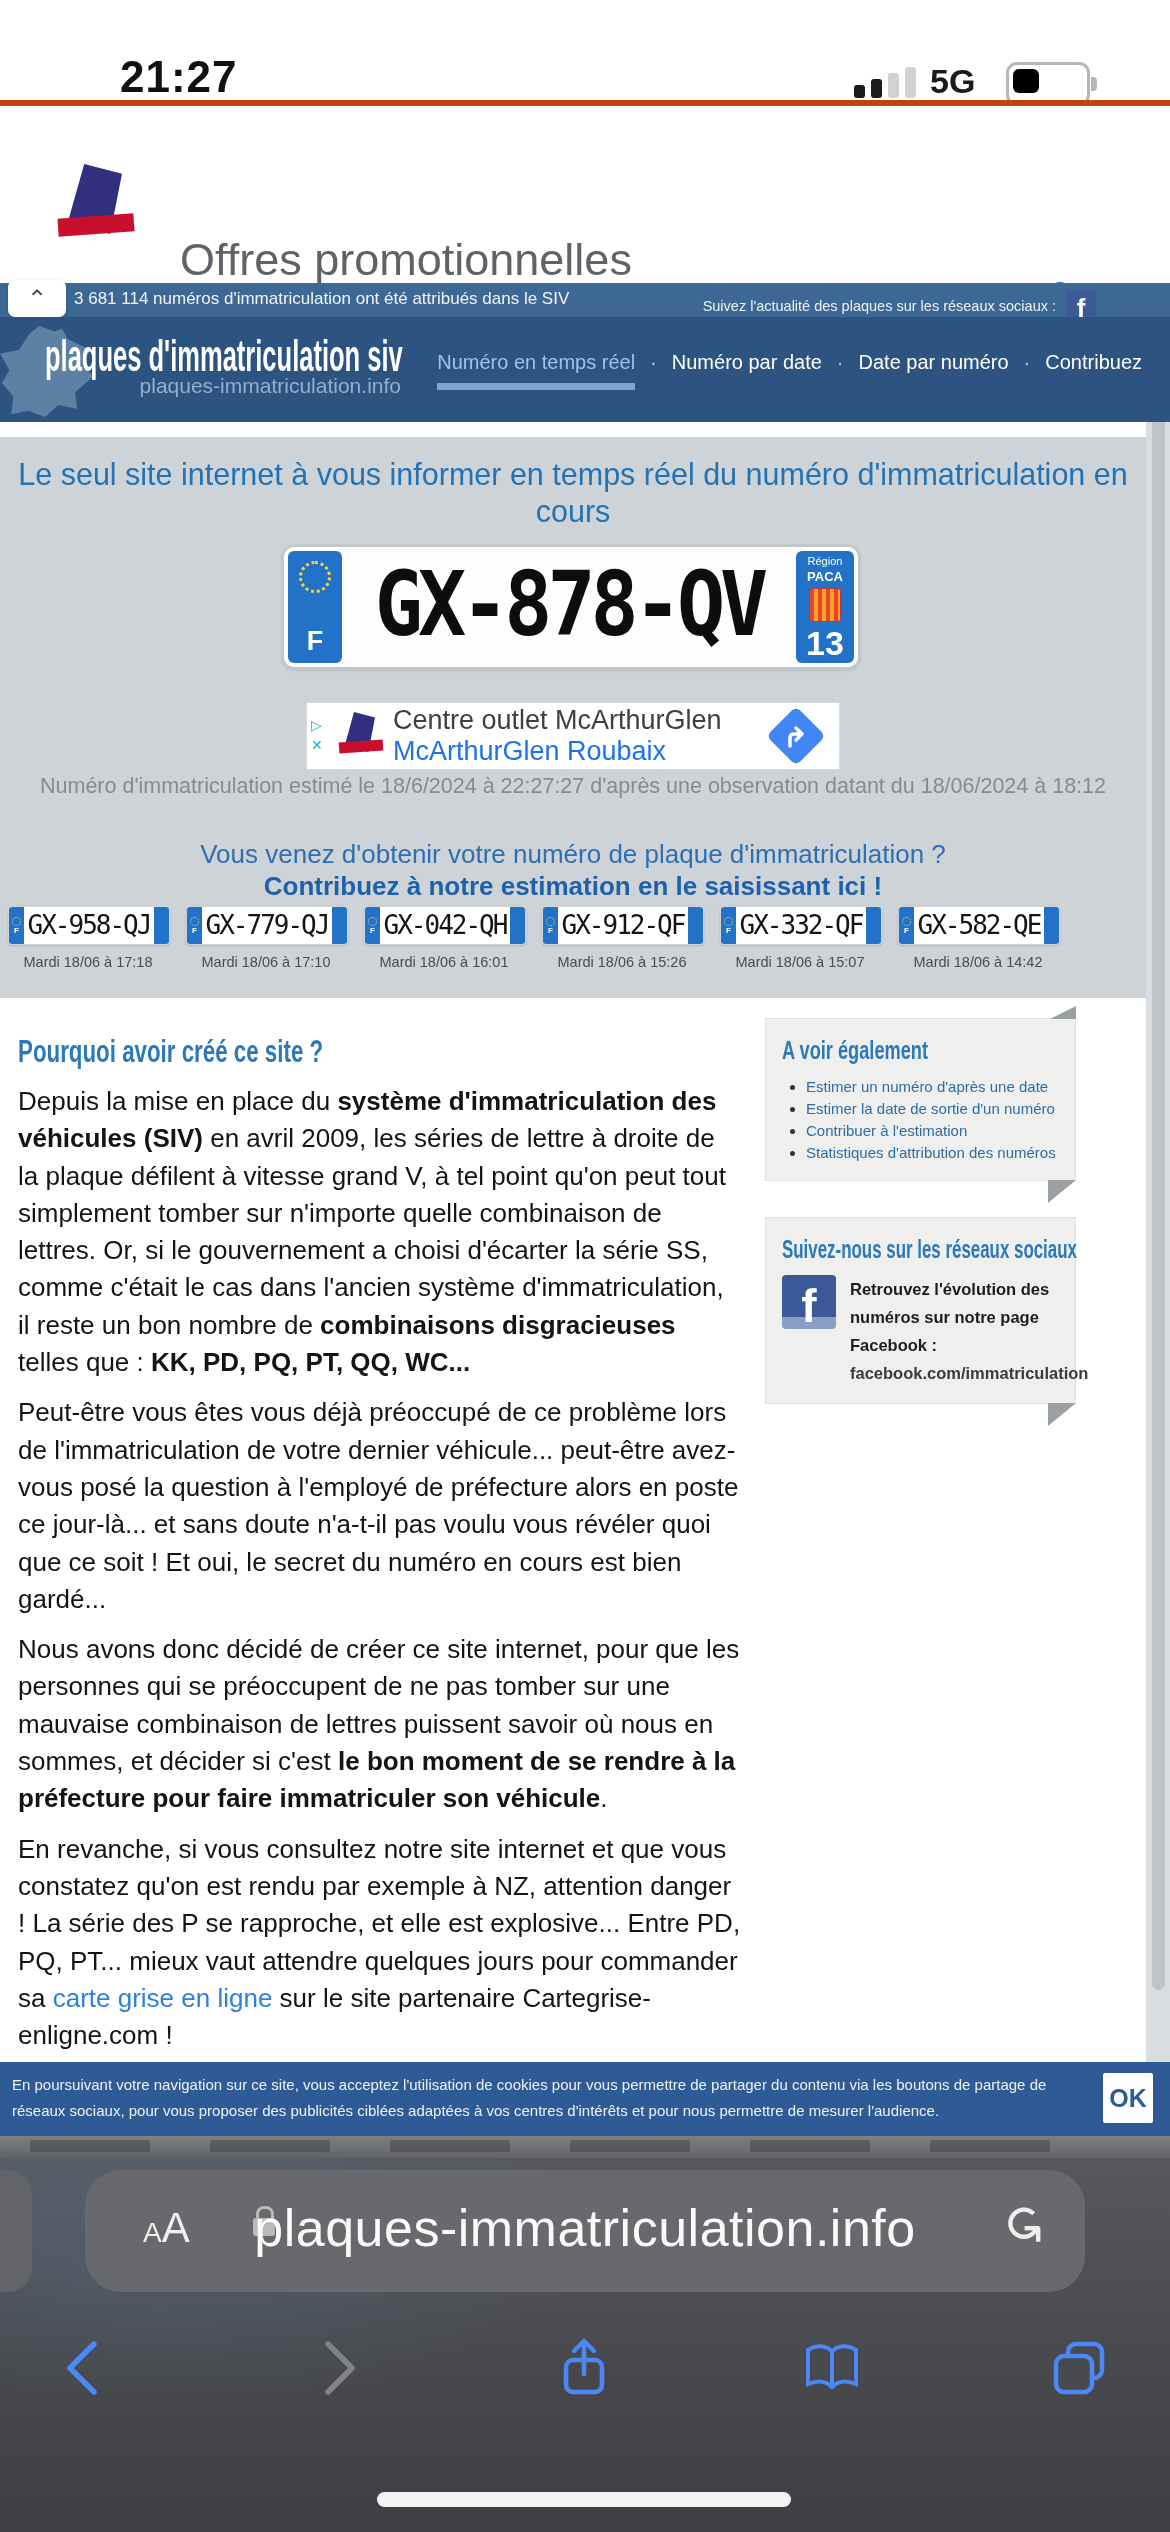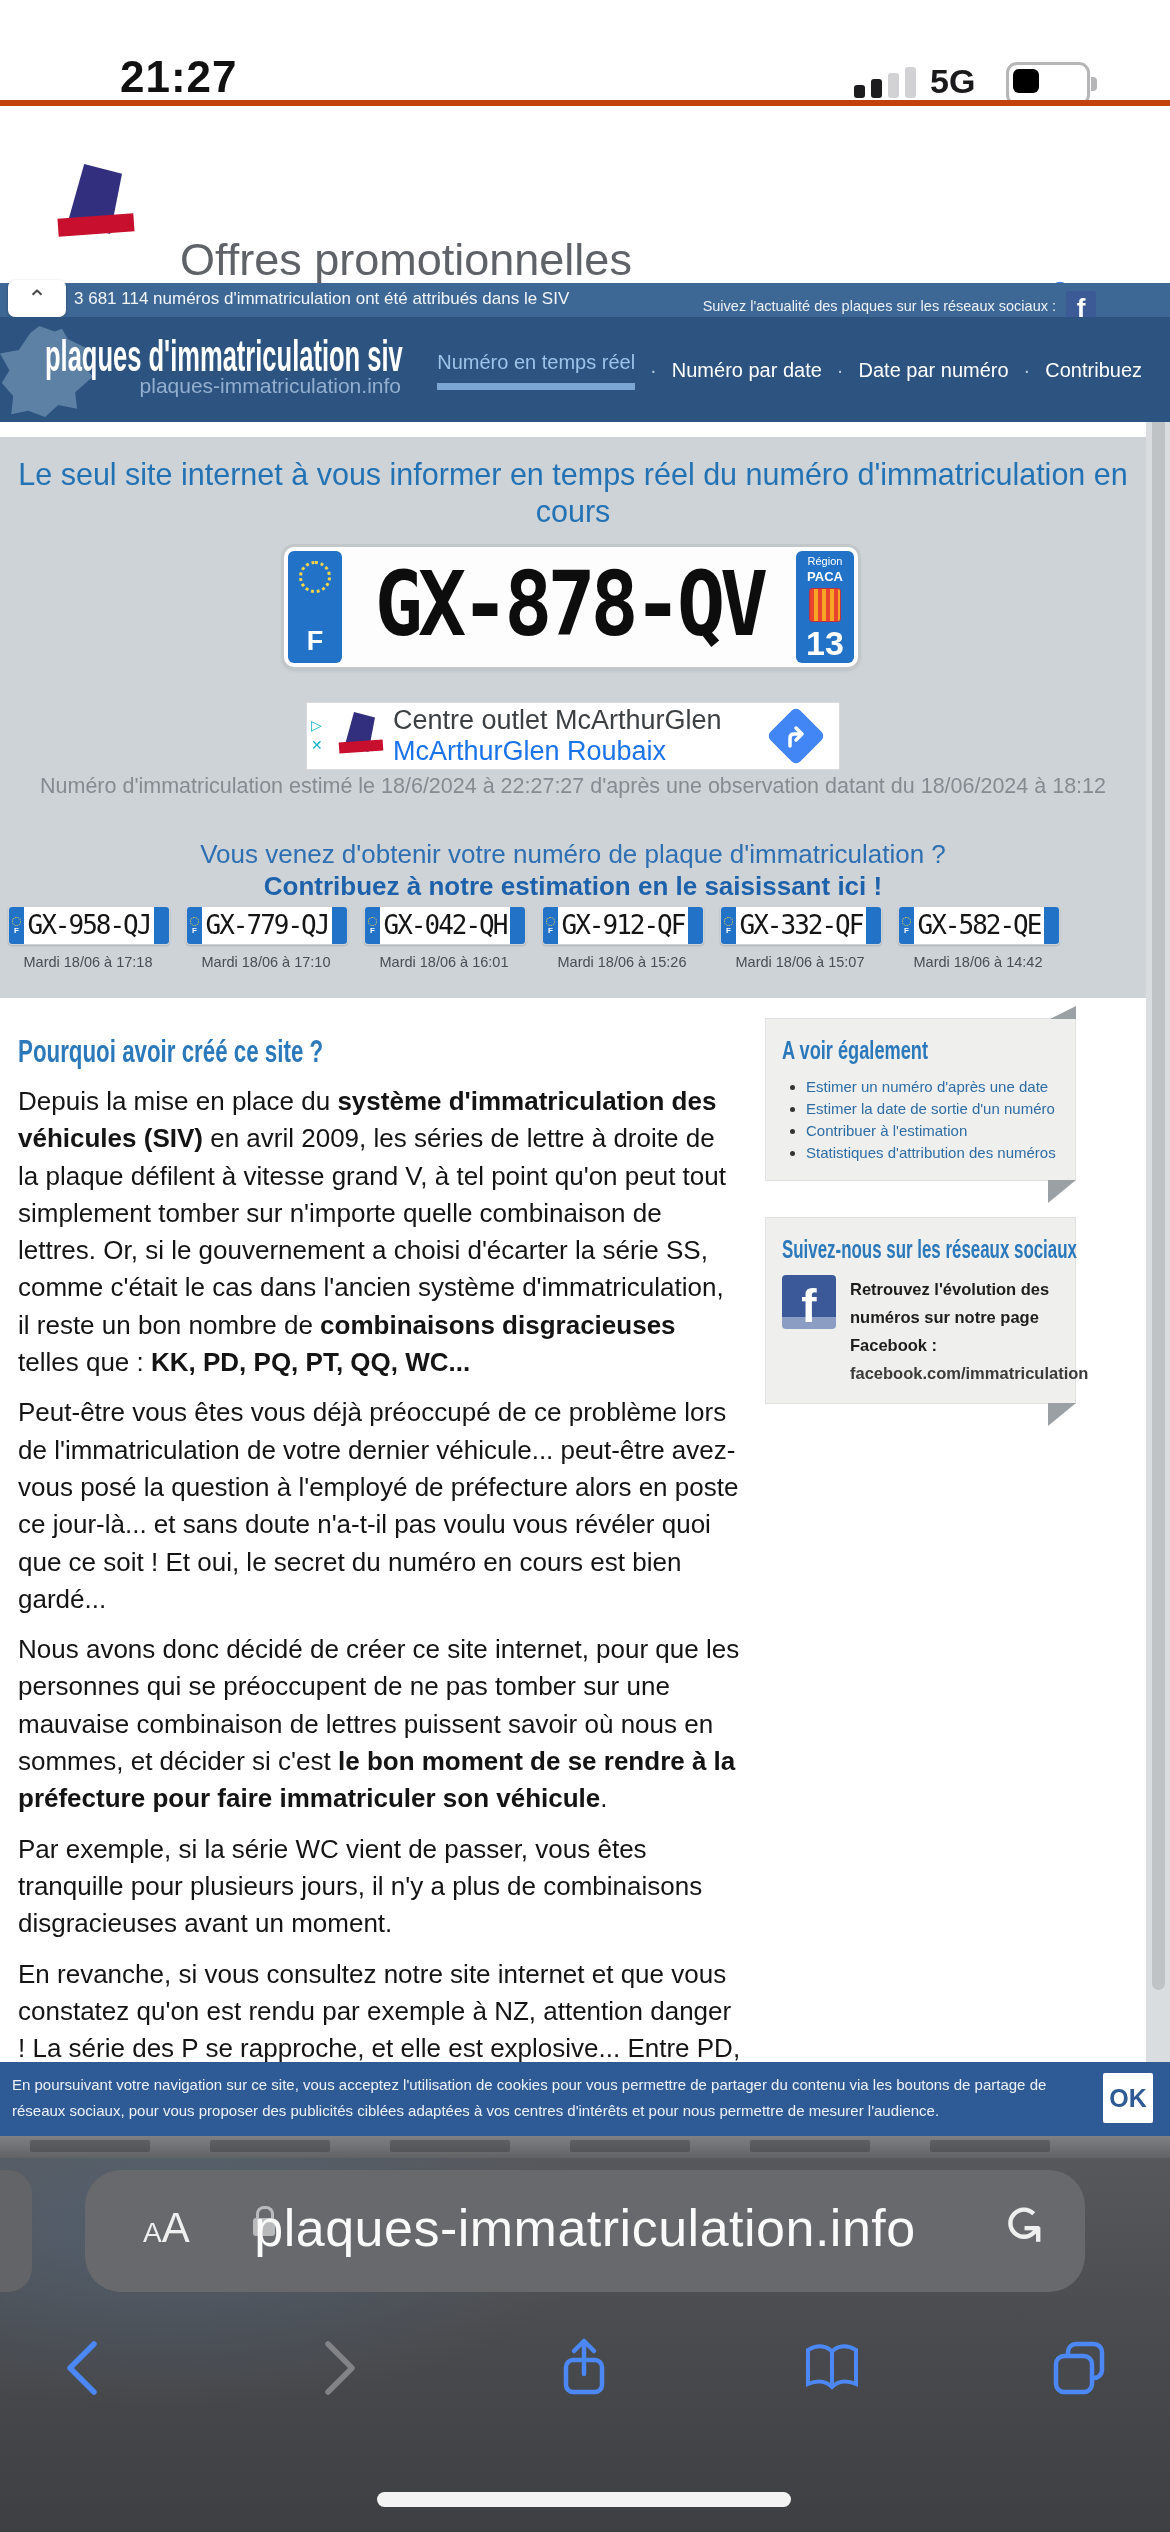--- a/index.html
+++ b/index.html
@@ -189,21 +189,21 @@
   <div class="abs social-txt" style="display:flex;gap:10px;align-items:center;">
     <span>Suivez l'actualité des plaques sur les réseaux sociaux :</span>
     <span class="fb-sq">f</span>
   </div>
   <div class="abs collapse">⌃</div>
 
   <div class="abs siteheader">
     <div class="abs map" style="top:9px;"></div>
     <div class="abs sitetitle" style="top:14px;">plaques d'immatriculation siv</div>
     <div class="abs sitesub" style="top:57px;">plaques-immatriculation.info</div>
-    <div class="nav abs" style="top:34px;align-items:center;">
+    <div class="nav abs" style="top:34px;">
       <span class="active">Numéro en temps réel</span>
       <span class="dot">·</span>
       <span>Numéro par date</span>
       <span class="dot">·</span>
       <span>Date par numéro</span>
       <span class="dot">·</span>
       <span>Contribuez</span>
     </div>
   </div>
   <div class="abs whitestrip"></div>
@@ -312,21 +312,20 @@
       <div class="pdate">Mardi 18/06 à 14:42</div>
     </div>
   </div>
 
   <div class="abs card">
     <div class="article">
       <h2><span class="cond">Pourquoi avoir créé ce site ?</span></h2>
       <p><span>Depuis la mise en place du </span><b>système d'immatriculation des véhicules (SIV)</b><span> en avril 2009, les séries de lettre à droite de la plaque défilent à vitesse grand V, à tel point qu'on peut tout simplement tomber sur n'importe quelle combinaison de lettres. Or, si le gouvernement a choisi d'écarter la série SS, comme c'était le cas dans l'ancien système d'immatriculation, il reste un bon nombre de </span><b>combinaisons disgracieuses</b><span> telles que : </span><b>KK, PD, PQ, PT, QQ, WC...</b></p>
       <p>Peut-être vous êtes vous déjà préoccupé de ce problème lors de l'immatriculation de votre dernier véhicule... peut-être avez-vous posé la question à l'employé de préfecture alors en poste ce jour-là... et sans doute n'a-t-il pas voulu vous révéler quoi que ce soit ! Et oui, le secret du numéro en cours est bien gardé...</p>
       <p><span>Nous avons donc décidé de créer ce site internet, pour que les personnes qui se préoccupent de ne pas tomber sur une mauvaise combinaison de lettres puissent savoir où nous en sommes, et décider si c'est </span><b>le bon moment de se rendre à la préfecture pour faire immatriculer son véhicule</b><span>.</span></p>
-      <p>Par exemple, si la série WC vient de passer, vous êtes tranquille pour plusieurs jours, il n'y a plus de combinaisons disgracieuses avant un moment.</p>
       <p><span>En revanche, si vous consultez notre site internet et que vous constatez qu'on est rendu par exemple à NZ, attention danger ! La série des P se rapproche, et elle est explosive... Entre PD, PQ, PT... mieux vaut attendre quelques jours pour commander sa </span><a href="#">carte grise en ligne</a><span> sur le site partenaire Cartegrise-enligne.com !</span></p>
       <h2><span class="cond">Comment ce site peut-il donner le numéro en cours ?</span></h2>
       <p><span>Ce site n'est </span><b>pas un site officiel</b><span>, aussi le numéro affiché ne dépend en aucun cas d'une base de données administrative. Le</span></p>
     </div>
 
     <div class="sidebar">
       <div class="sbox">
         <span class="fold-t"></span>
         <h3><span class="cond" style="transform:scaleX(.7)">A voir également</span></h3>
         <ul>

